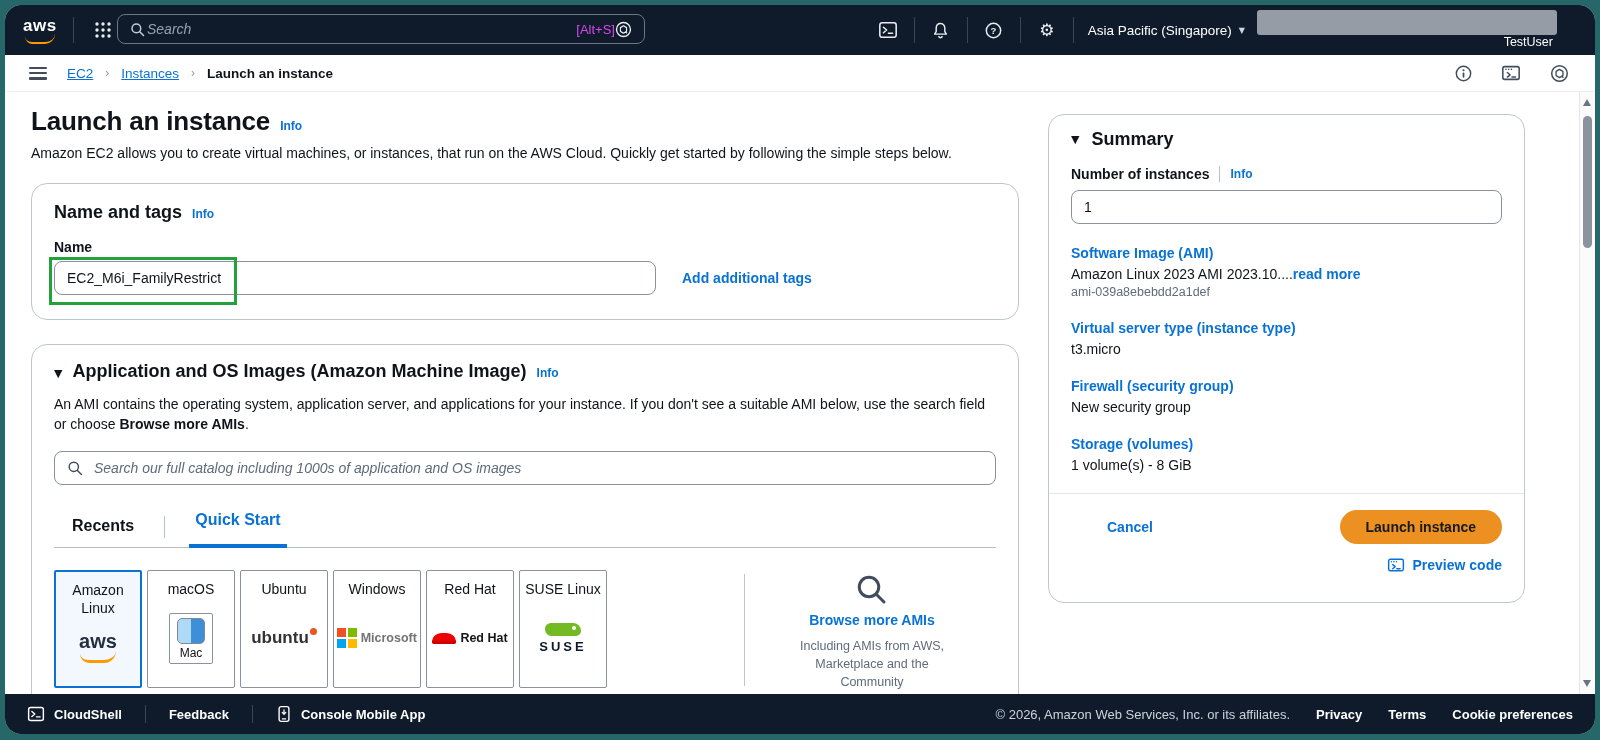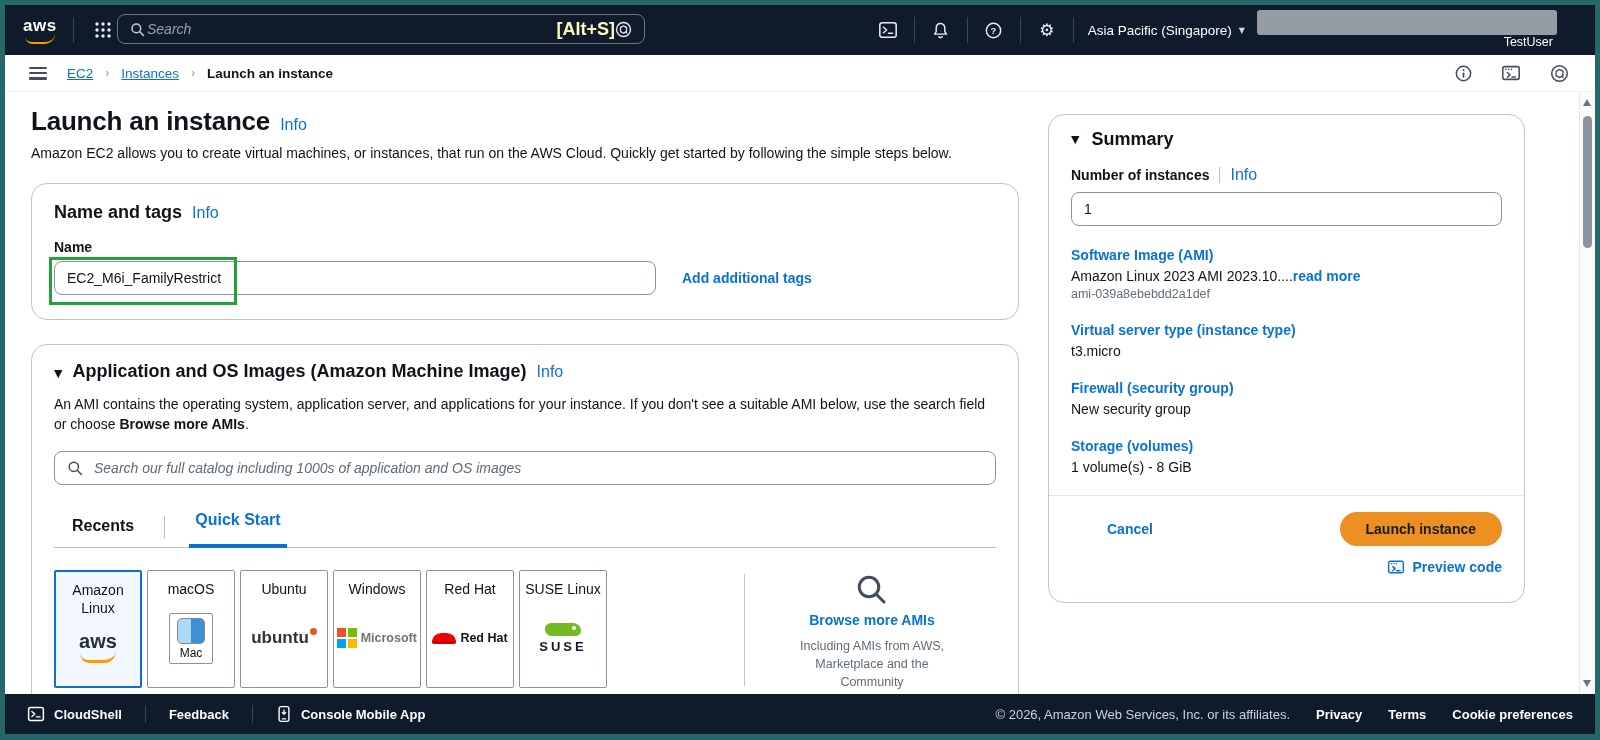--- a/index.html
+++ b/index.html
@@ -1,30 +1,30 @@
 <!DOCTYPE html>
 <html><head>
 <meta charset="utf-8">
 <style>
   html,body{margin:0;padding:0;}
   body{width:1600px;height:740px;position:relative;font-family:"Liberation Sans",sans-serif;background:#266869;overflow:hidden;}
-  .app{position:absolute;left:5px;top:5px;right:5px;bottom:6px;background:#fff;overflow:hidden;}
+  .app{position:absolute;left:5px;top:5px;right:5px;bottom:6px;background:#fff;overflow:hidden;border-radius:16px;}
 
   
   .topbar{position:absolute;left:0;right:0;top:0;height:50px;background:#0f1b2a;color:#e9edf2;}
   .tb-left{position:absolute;left:18px;top:0;height:50px;display:flex;align-items:center;gap:16px;}
   .logo-aws{display:flex;flex-direction:column;align-items:center;line-height:1;cursor:pointer;}
   .logo-aws .t{font-weight:700;font-size:17px;color:#fff;letter-spacing:.5px;}
   .logo-aws .smile{width:30px;height:8px;border-bottom:2.5px solid #ff9900;border-radius:0 0 16px 12px;}
   .tb-sep{width:1px;height:26px;background:#3c4553;}
   .grid-btn{display:flex;align-items:center;justify-content:center;width:26px;height:26px;cursor:pointer;}
   .tb-search{position:absolute;left:112px;top:9px;width:528px;height:30px;border:1px solid #6b7687;border-radius:8px;display:flex;align-items:center;padding:0 12px;background:#0f1b2a;box-sizing:border-box;}
   .tb-search input{flex:1;background:transparent;border:none;outline:none;color:#e9edf2;font-size:14px;font-family:"Liberation Sans",sans-serif;}
   .tb-search input::placeholder{color:#95a0af;font-style:italic;}
-  .tb-shortcut{color:#fef9c3;font-size:18px;font-weight:bold;}
+  .tb-shortcut{color:#d946ef;font-size:13px;}
   .tb-right{position:absolute;right:350px;top:0;height:50px;display:flex;align-items:center;gap:14px;}
   .tb-ic{display:flex;align-items:center;justify-content:center;width:24px;height:24px;cursor:pointer;}
   .gear-glyph{font-family:"DejaVu Sans",sans-serif;font-size:17px;color:#e9edf2;line-height:1;}
   .tb-region{display:flex;align-items:center;gap:7px;font-size:13.5px;color:#fff;cursor:pointer;white-space:nowrap;}
   .caret{font-family:"DejaVu Sans",sans-serif;font-size:8px;color:#cfd6df;}
   .blurbox{position:absolute;right:38px;top:5px;width:300px;height:25px;background:#959ca5;border-radius:3px;overflow:hidden;cursor:pointer;}
   .blurbox:after{content:"";position:absolute;left:12px;right:12px;top:6px;bottom:6px;background:repeating-linear-gradient(90deg,#545b66 0 20px,#8post 0 0) ,repeating-linear-gradient(90deg,#5a6470 0 18px,#8f96a0 18px 30px);filter:blur(3px);}
   .tb-user{position:absolute;right:42px;top:30px;font-size:12.5px;color:#fff;}
 
   
@@ -36,21 +36,21 @@
   .crumb .gt{color:#8d99a8;font-size:12px;}
   .crumb .cur{color:#0f141a;font-weight:700;font-size:13.5px;}
   .crumb-icons{margin-left:auto;display:flex;align-items:center;gap:24px;}
   .crumb-icons .tb-ic{color:#414d5c;}
 
   
   .content{position:absolute;top:87px;bottom:40px;left:0;right:0;background:#fff;overflow:hidden;}
   .main{position:absolute;left:26px;top:0;width:988px;}
   .page-title{display:flex;align-items:baseline;gap:10px;margin-top:14px;}
   .page-title h1{margin:0;font-size:26px;font-weight:700;color:#0f141a;letter-spacing:-.2px;}
-  .info-link{color:#0972d3;font-size:16px;font-weight:400;cursor:pointer;}
+  .info-link{color:#0972d3;font-size:12px;font-weight:700;cursor:pointer;}
   .page-desc{font-size:14px;color:#0f141a;margin-top:8px;}
 
   .card{border:1px solid #c1c6cd;border-radius:16px;background:#fff;box-sizing:border-box;}
   .name-card{margin-top:22px;padding:18px 22px 24px;}
   .sec-head{display:flex;align-items:baseline;gap:10px;cursor:pointer;}
   .sec-head h2{margin:0;font-size:18px;font-weight:700;color:#0f141a;}
   .sec-caret{font-family:"DejaVu Sans",sans-serif;font-size:11px;color:#0f141a;}
   .fld-label{font-size:14px;font-weight:700;color:#0f141a;margin-top:16px;}
   .name-row{display:flex;align-items:center;gap:26px;margin-top:6px;}
   .inp-wrap{position:relative;width:602px;}

